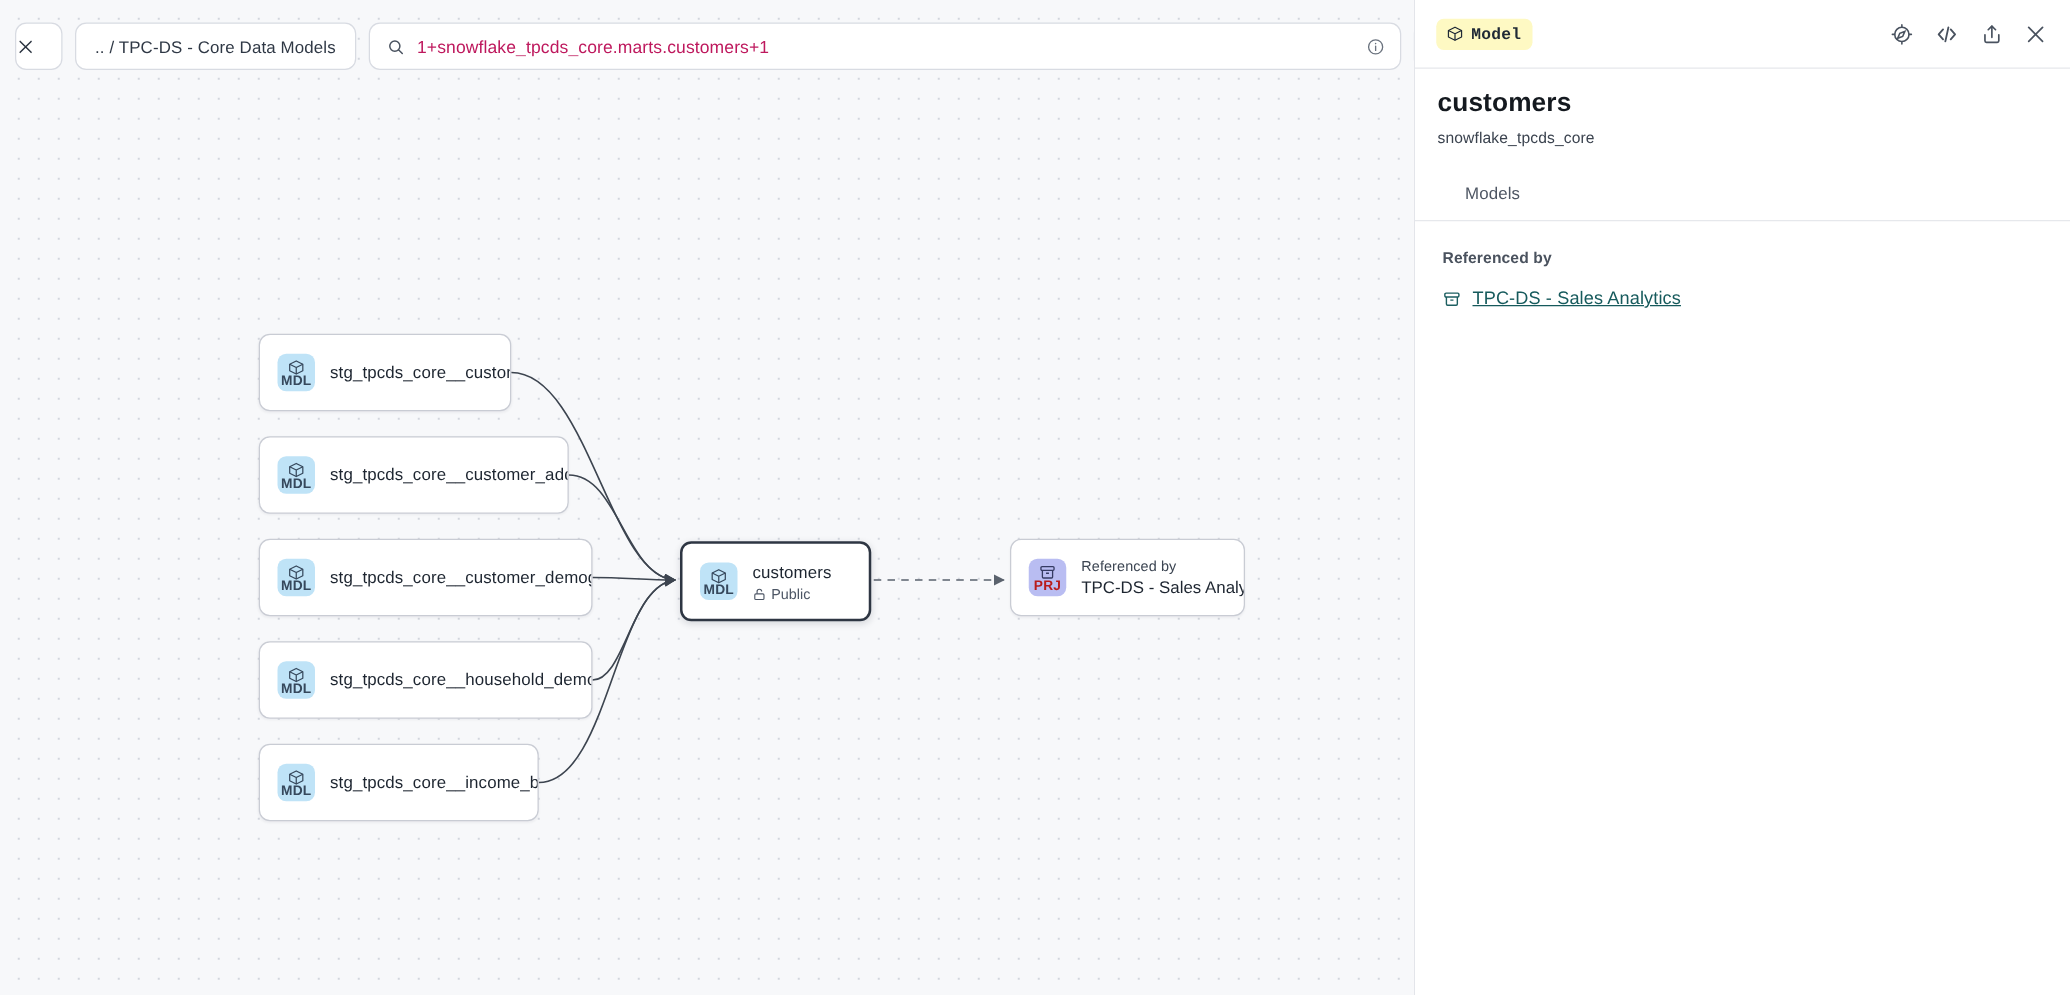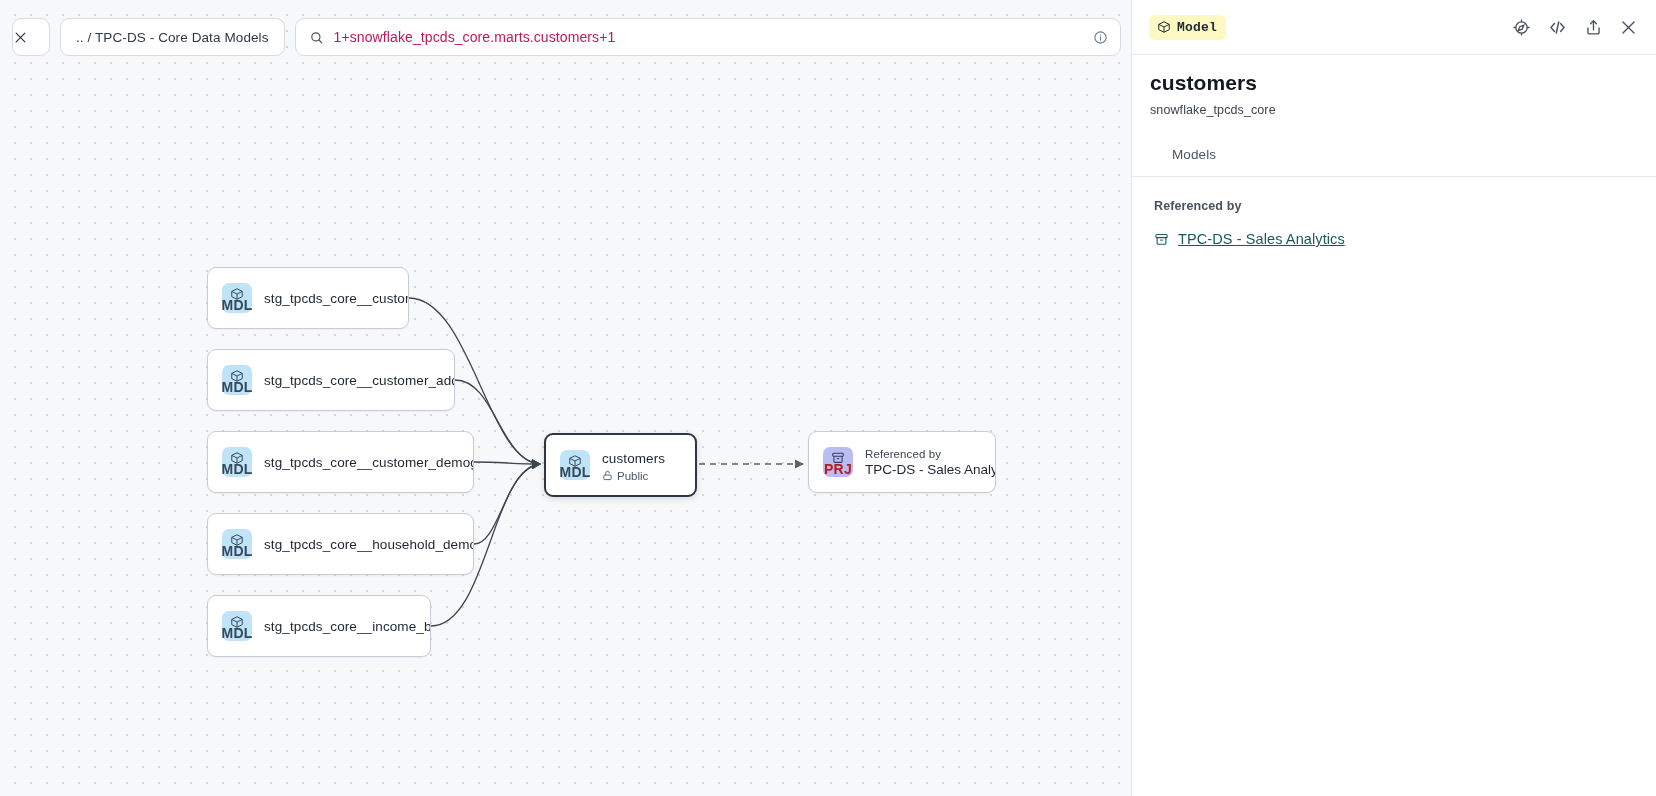--- a/index.html
+++ b/index.html
@@ -86,21 +86,21 @@
     background: #bfe3f7;
     color: #36485c;
     display: flex; flex-direction: column;
     align-items: center; justify-content: center;
     flex: none;
     gap: 0px;
   }
   .node-badge.prj { background: #b9bdf2; color: #b91c1c; }
   .node-badge .bg-glyph { line-height: 0; margin-top: 1px; }
   .node-badge .bg-text {
-    font-size: 14px; font-weight: bold; letter-spacing: .2px;
+    font-size: 11px; font-weight: bold; letter-spacing: .2px;
     line-height: 9px; margin-top: 0px;
   }
   .node-body { margin-left: 12px; overflow: hidden; }
   .node-title {
     font-size: 13.5px; color: #1d2530; white-space: nowrap;
     overflow: hidden; text-overflow: ellipsis;
     letter-spacing: .1px;
   }
   .node-sub {
     font-size: 11.5px; color: #4d5665;

